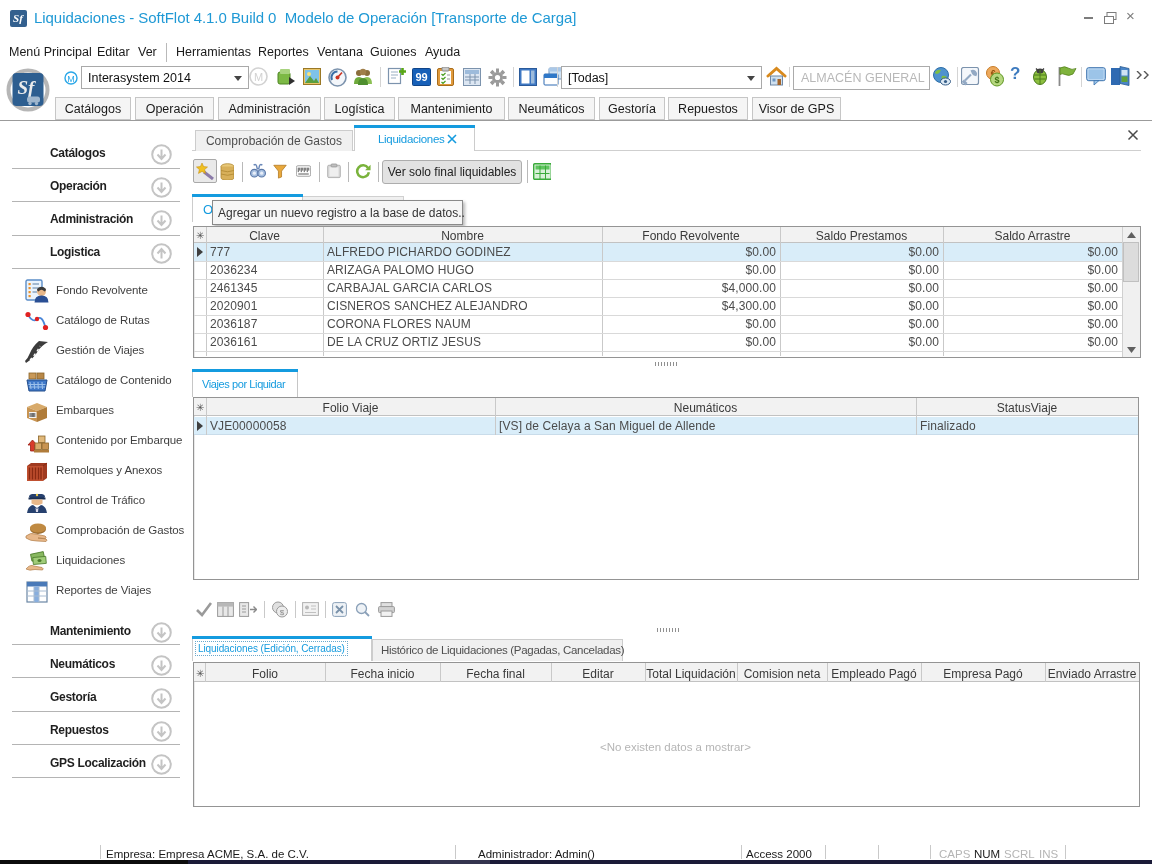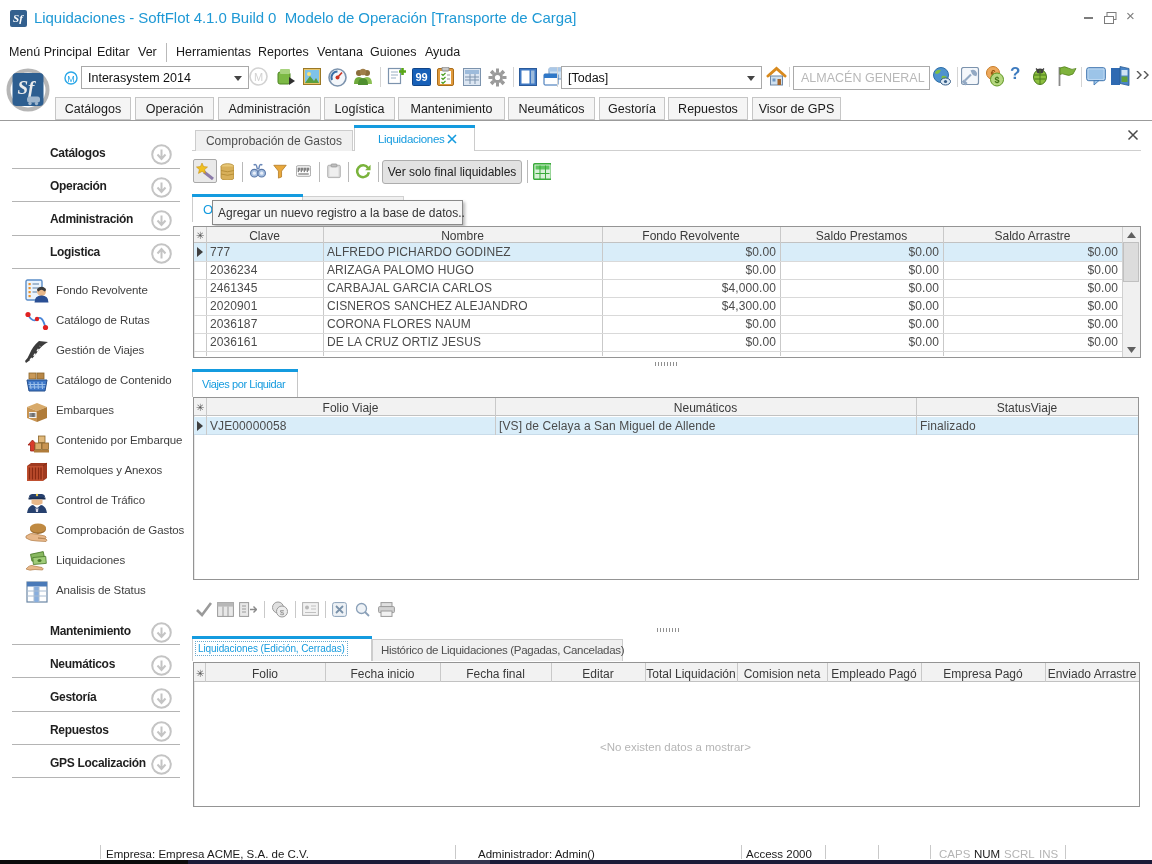--- a/index.html
+++ b/index.html
@@ -318,21 +318,21 @@
       <ellipse cx="14.5" cy="10.5" rx="2" ry="1.6" fill="#4a7a2a"></ellipse>
       <path d="M1 19 Q5 14 9 16 L17 17.5 Q19 18.5 17.5 20 L10 19.5 Q4 21 1 19 Z" fill="#e8b88a" stroke="#b07c48" stroke-width="0.7"></path>
     </svg>
   <div class="sitem" style="top:554px">Liquidaciones</div>
   <svg class="ab" style="left:25px;top:580px" width="24" height="24">
       <rect x="2" y="2" width="20" height="20" fill="#fff" stroke="#6a86a4" stroke-width="1.2"></rect>
       <rect x="2" y="2" width="20" height="4.5" fill="#4a7ab8"></rect>
       <rect x="9" y="6.5" width="5" height="15.5" fill="#88aede"></rect>
       <path d="M2 11 H22 M2 16 H22 M9 6.5 V22 M14 6.5 V22" stroke="#a8bcd2" stroke-width="1"></path>
     </svg>
-  <div class="sitem" style="top:584px">Analisis de Status</div>
+  <div class="sitem" style="top:584px">Reportes de Viajes</div>
 
   <div class="shead" style="top:624px">Mantenimiento</div>
   <svg class="sarrow" style="top:622px" width="21" height="21">
       <circle cx="10.5" cy="10.5" r="9.3" fill="none" stroke="#c4c4c4" stroke-width="2"></circle>
       <path d="M10.5 5.5 V14 M6.5 10.5 L10.5 15 L14.5 10.5" fill="none" stroke="#c4c4c4" stroke-width="2"></path>
     </svg>
   <div class="sline" style="top:644px"></div>
   <div class="shead" style="top:657px">Neumáticos</div>
   <svg class="sarrow" style="top:655px" width="21" height="21">
       <circle cx="10.5" cy="10.5" r="9.3" fill="none" stroke="#c4c4c4" stroke-width="2"></circle>

